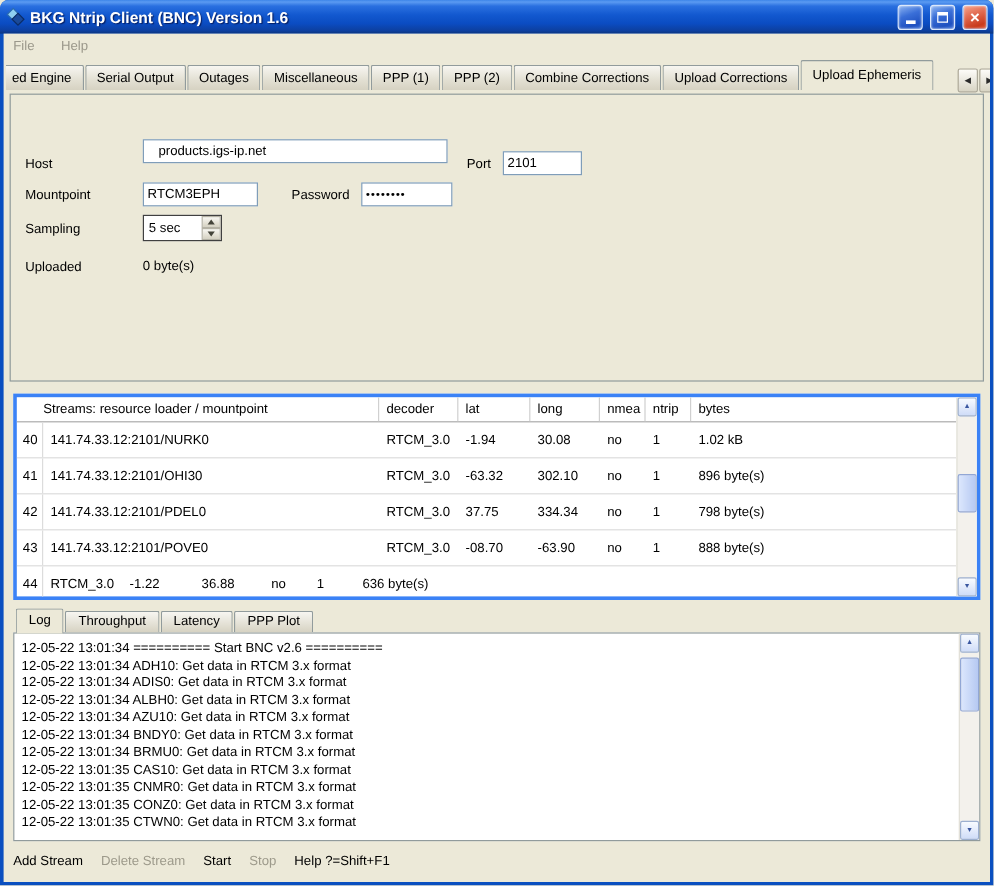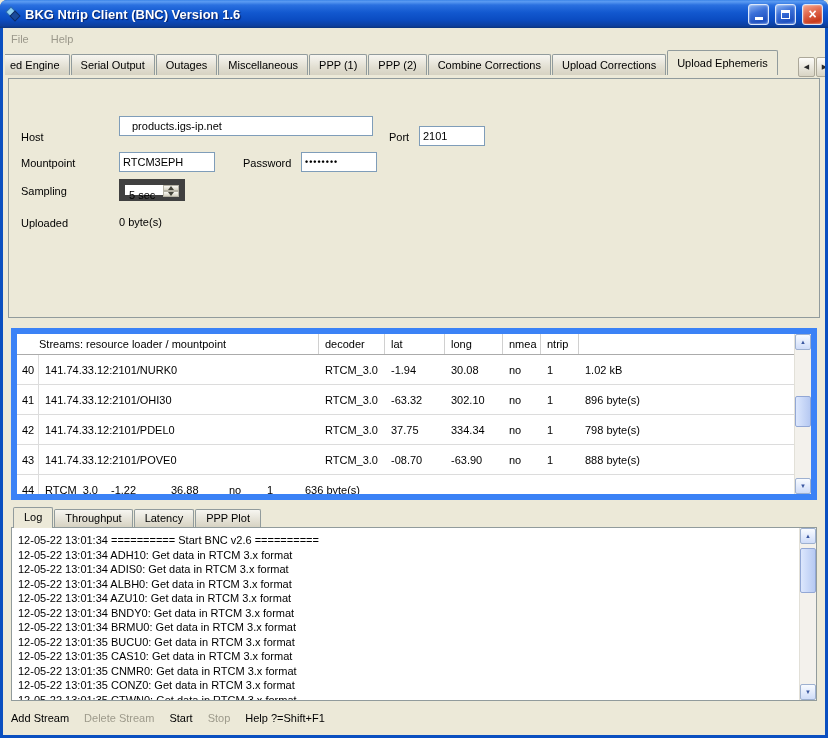--- a/index.html
+++ b/index.html
@@ -31,29 +31,29 @@
   .tab.active{height:26px;line-height:24px;background:#ece9d8;position:relative;margin-bottom:-1px;z-index:6}
   .tab-scrolls{position:absolute;right:-8px;bottom:1px;display:flex;gap:1px}
   .tsbtn{width:17px;height:20px;border:1px solid #aca899;border-radius:2px;background:linear-gradient(#fdfcf9,#d8d4c4);
     display:flex;align-items:center;justify-content:center;font-size:7px;color:#2a2a2a}
   
   .panel{flex:0 0 240px;margin:0 5px;border:1px solid #919b9c;background:#ece9d8;position:relative;z-index:1}
   .panel-desc{position:absolute;top:20px;left:12px}
   .flabel{position:absolute;height:14px;line-height:14px}
   .txt{position:absolute;height:20px;border:1px solid #7f9db9;background:#fff;font:11px "Liberation Sans","DejaVu Sans",sans-serif;padding:0 3px;color:#000}
   .txt.pwd{font-size:9px;font-weight:bold;letter-spacing:1px}
-  .spinbox{position:absolute;left:110px;top:100px;width:66px;height:22px;border:6px solid #404040;background:#fff;display:flex}
+  .spinbox{position:absolute;left:110px;top:100px;width:66px;height:22px;border:1px solid #404040;background:#fff;display:flex}
   .spin-val{flex:1;padding:4px 0 0 4px}
   .spin-btns{flex:0 0 16px;display:flex;flex-direction:column}
   .spin-btn{flex:1;background:linear-gradient(#f8f7f2,#d6d2c2);border:1px solid #b5b2a5;display:flex;align-items:center;justify-content:center}
   .spin-btn.up::after{content:"";border-left:3px solid transparent;border-right:3px solid transparent;border-bottom:4px solid #44443a}
   .spin-btn.down::after{content:"";border-left:3px solid transparent;border-right:3px solid transparent;border-top:4px solid #44443a}
   .pvalue{position:absolute}
   
-  .streams{flex:0 0 172px;margin:10px 8px 0;border:6px solid #3b82f6;background:#fff;display:flex;overflow:hidden}
+  .streams{flex:0 0 172px;margin:10px 8px 0;border:3px solid #3b82f6;background:#fff;display:flex;overflow:hidden}
   .streams-main{flex:1;display:flex;flex-direction:column;overflow:hidden}
   .thead{flex:0 0 20px;display:flex;border-bottom:1px solid #ababab}
   .hcell{height:20px;line-height:20px;border-right:1px solid #d0d0d0;padding-left:6px;white-space:nowrap;overflow:hidden}
   .hc-stream{width:302px;padding-left:22px}
   .hc-decoder{width:66px}.hc-lat{width:60px}.hc-long{width:58px}.hc-nmea{width:38px}.hc-ntrip{width:38px}
   .hc-bytes{flex:1;border-right:none}
   .trow{display:flex;height:30px;border-bottom:1px solid #dcdcdc;align-items:center}
   .cell{white-space:nowrap;overflow:hidden;padding-left:6px}
   .c-num{width:22px;align-self:stretch;display:flex;align-items:center;border-right:1px solid #dcdcdc;padding-left:5px}
   .c-stream{width:280px}.c-decoder{width:66px}.c-lat{width:60px}.c-long{width:58px}.c-nmea{width:38px}.c-ntrip{width:38px}.c-bytes{flex:1}
@@ -155,20 +155,21 @@
 
     <div class="streams">
       <div class="streams-main">
         <div class="thead" id="streams-header">
             <div class="hcell hc-stream">Streams:  resource loader / mountpoint</div>
             <div class="hcell hc-decoder">decoder</div>
             <div class="hcell hc-lat">lat</div>
             <div class="hcell hc-long">long</div>
             <div class="hcell hc-nmea">nmea</div>
             <div class="hcell hc-ntrip">ntrip</div>
+            <div class="hcell hc-bytes">bytes</div>
           </div>
         <div class="tbody" id="streams-body">
             <div class="trow">
               <div class="cell c-num">40</div>
               <div class="cell c-stream">141.74.33.12:2101/NURK0</div>
               <div class="cell c-decoder">RTCM_3.0</div>
               <div class="cell c-lat">-1.94</div>
               <div class="cell c-long">30.08</div>
               <div class="cell c-nmea">no</div>
               <div class="cell c-ntrip">1</div>
@@ -233,21 +234,20 @@
 
     <div class="logarea">
       <div class="log-content" id="log-lines">
           <div class="logline">12-05-22 13:01:34 ========== Start BNC v2.6 ==========</div>
           <div class="logline">12-05-22 13:01:34 ADH10: Get data in RTCM 3.x format</div>
           <div class="logline">12-05-22 13:01:34 ADIS0: Get data in RTCM 3.x format</div>
           <div class="logline">12-05-22 13:01:34 ALBH0: Get data in RTCM 3.x format</div>
           <div class="logline">12-05-22 13:01:34 AZU10: Get data in RTCM 3.x format</div>
           <div class="logline">12-05-22 13:01:34 BNDY0: Get data in RTCM 3.x format</div>
           <div class="logline">12-05-22 13:01:34 BRMU0: Get data in RTCM 3.x format</div>
-          <div class="logline">12-05-22 13:01:35 BUCU0: Get data in RTCM 3.x format</div>
           <div class="logline">12-05-22 13:01:35 CAS10: Get data in RTCM 3.x format</div>
           <div class="logline">12-05-22 13:01:35 CNMR0: Get data in RTCM 3.x format</div>
           <div class="logline">12-05-22 13:01:35 CONZ0: Get data in RTCM 3.x format</div>
           <div class="logline">12-05-22 13:01:35 CTWN0: Get data in RTCM 3.x format</div>
         </div>
       <div class="vscroll">
         <div class="sb-btn">▲</div>
         <div class="sb-track">
           <div class="sb-thumb thumb-log"></div>
         </div>

